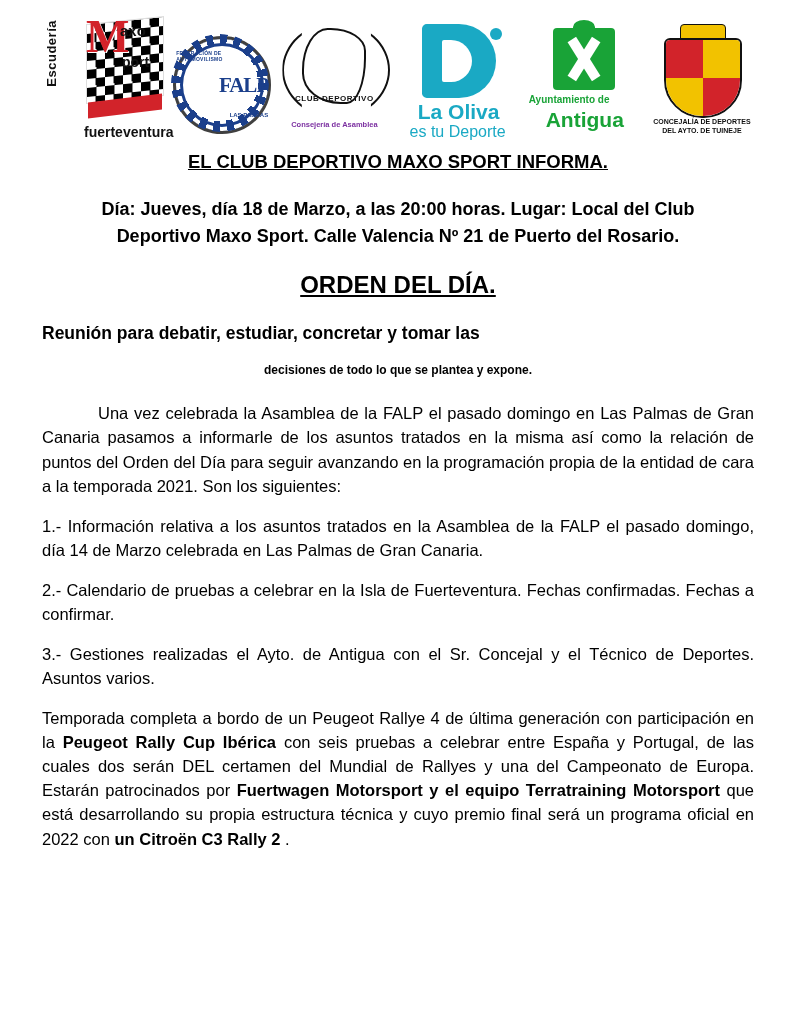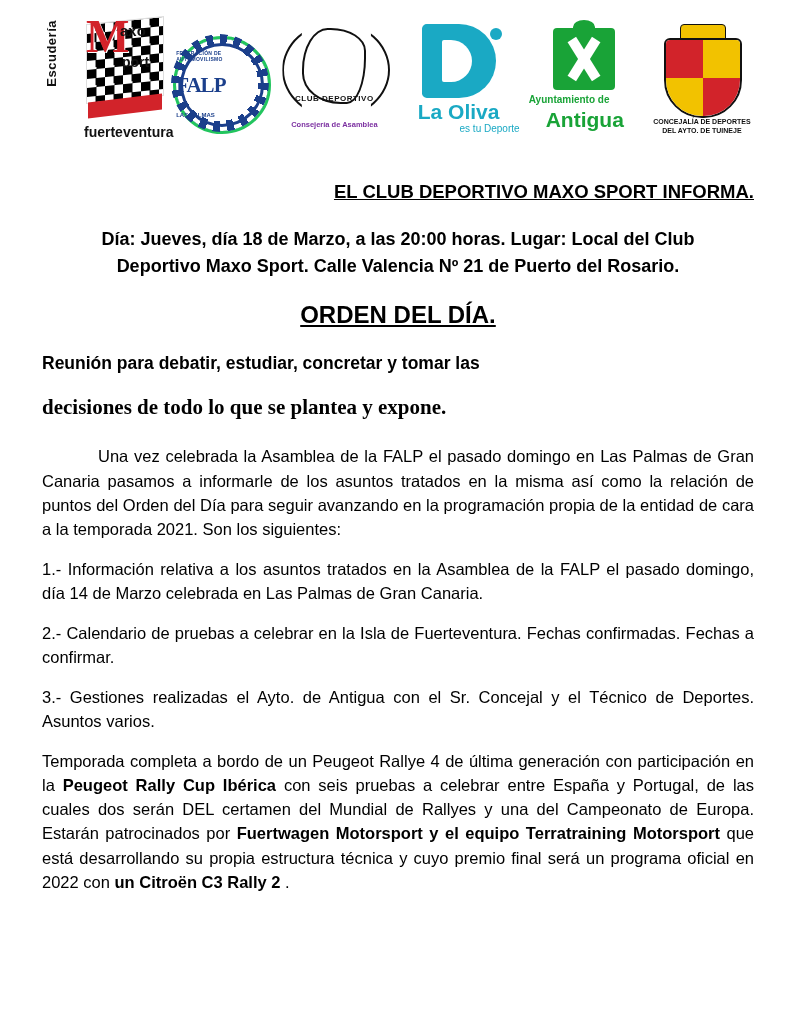--- a/index.html
+++ b/index.html
@@ -99,26 +99,26 @@
     font-size: 14px;
     font-weight: bold;
     color: #111;
   }
 
   
   .logo-falp {
     width: 92px; height: 92px;
     margin-top: 22px;
     border-radius: 50%;
-    border: 3px solid #22c55e;
+    border: 3px solid #404040;
     background: #ffffff;
     position: relative;
     display: flex;
     align-items: center;
-    justify-content: flex-start;
+    justify-content: flex-end;
     box-shadow: inset 0 0 0 4px #fff, inset 0 0 0 7px #1b3f8b;
   }
   .falp-gear {
     position: absolute;
     left: -5px; top: -5px;
     width: 98px; height: 98px;
     border-radius: 50%;
     background:
       repeating-conic-gradient(#1b3f8b 0deg 9deg, transparent 9deg 18deg);
     -webkit-mask: radial-gradient(circle, transparent 38px, #000 38px);
@@ -224,24 +224,24 @@
     left: 0; top: 76px;
     width: 122px;
     text-align: center;
     font-size: 21px;
     font-weight: bold;
     color: #1aa9c4;
     font-family: "Liberation Sans", sans-serif;
   }
   .oliva-sub {
     position: absolute;
-    left: 0; top: 99px;
+    left: 12px; top: 99px;
     width: 122px;
-    text-align: right;
-    font-size: 10px;
+    text-align: left;
+    font-size: 16px;
     color: #1aa9c4;
   }
 
   
   .logo-antigua {
     width: 112px; height: 118px;
     margin-top: 14px;
     position: relative;
   }
   .ant-box {
@@ -337,23 +337,23 @@
   .doc {
     padding: 0 4px;
     font-size: 16.5px;
     line-height: 1.45;
   }
   .b { font-weight: bold; }
 
   .h-title {
     font-weight: bold;
     font-size: 18.5px;
-    text-align: right;
+    text-align: center;
     text-decoration: underline;
-    margin: 34px 0 20px 0;
+    margin: 4px 0 20px 0;
   }
   .h-when {
     font-weight: bold;
     font-size: 18px;
     text-align: center;
     line-height: 1.5;
     margin: 0 18px 18px 18px;
   }
   .h-orden {
     font-weight: bold;
@@ -363,23 +363,23 @@
     margin: 0 0 18px 0;
   }
   .h-sub {
     font-weight: bold;
     font-size: 17.5px;
     text-align: left;
     margin: 8px 0 16px 0;
   }
   .h-sub2 {
     font-weight: bold;
-    font-size: 21px;
+    font-size: 12px;
+    text-align: center;
     margin: 0 0 22px 0;
-    font-family: Liberation Serif, serif;
   }
   p.para {
     margin: 0 0 16px 0;
     text-align: justify;
     font-size: 16.5px;
     line-height: 1.46;
   }
   p.para.indent { text-indent: 56px; }
 </style>
 </head>

